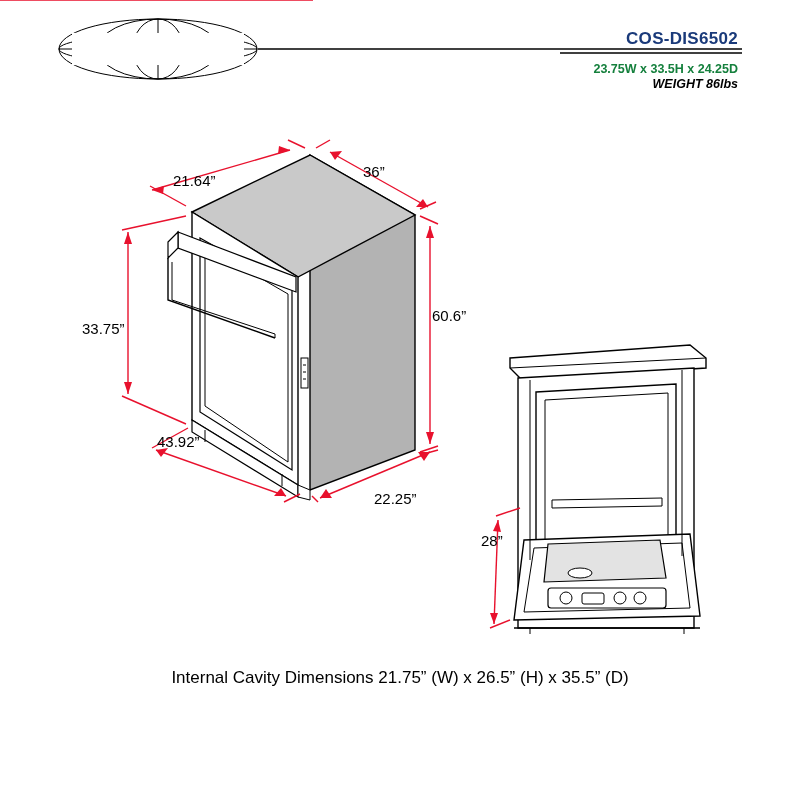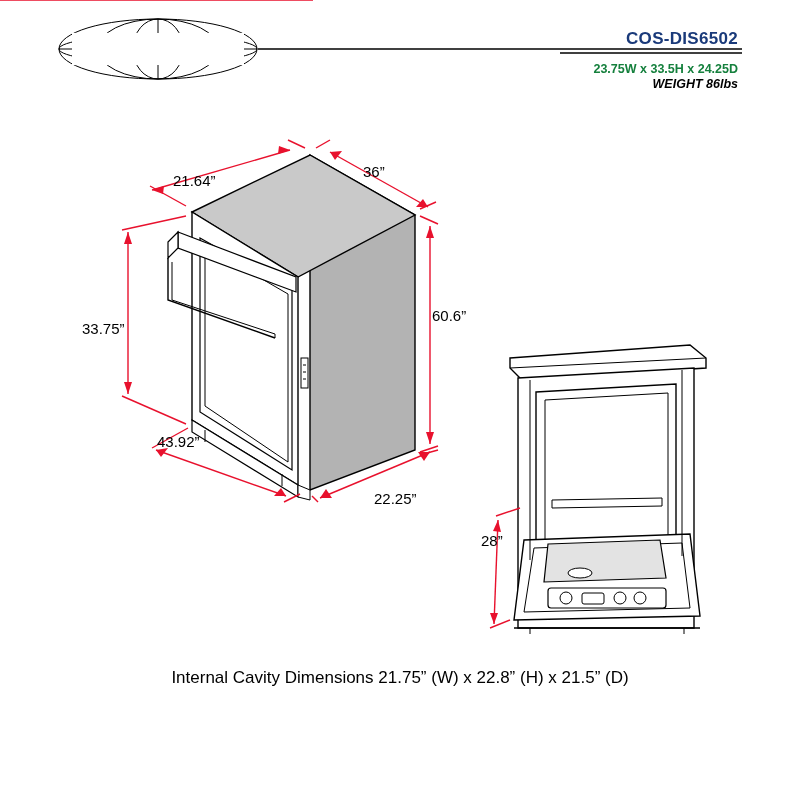--- a/index.html
+++ b/index.html
@@ -255,15 +255,15 @@
   <div class="dim-label" style="left:82px; top:292px;margin-top:28px;">33.75”</div>
 
   <div class="dim-label" style="left:432px; top:307px;">60.6”</div>
 
   <div class="dim-label" style="left:157px; top:433px;">43.92”</div>
 
   <div class="dim-label" style="left:374px; top:476px;margin-top:14px;">22.25”</div>
 
   <div class="dim-label" style="left:481px; top:532px;">28”</div>
 
-  <div class="caption">Internal Cavity Dimensions  21.75” (W) x 22.8” (H) x 21.5” (D)</div>
+  <div class="caption">Internal Cavity Dimensions  21.75” (W) x 26.5” (H) x 35.5” (D)</div>
 
 </div>
 
 </body></html>

